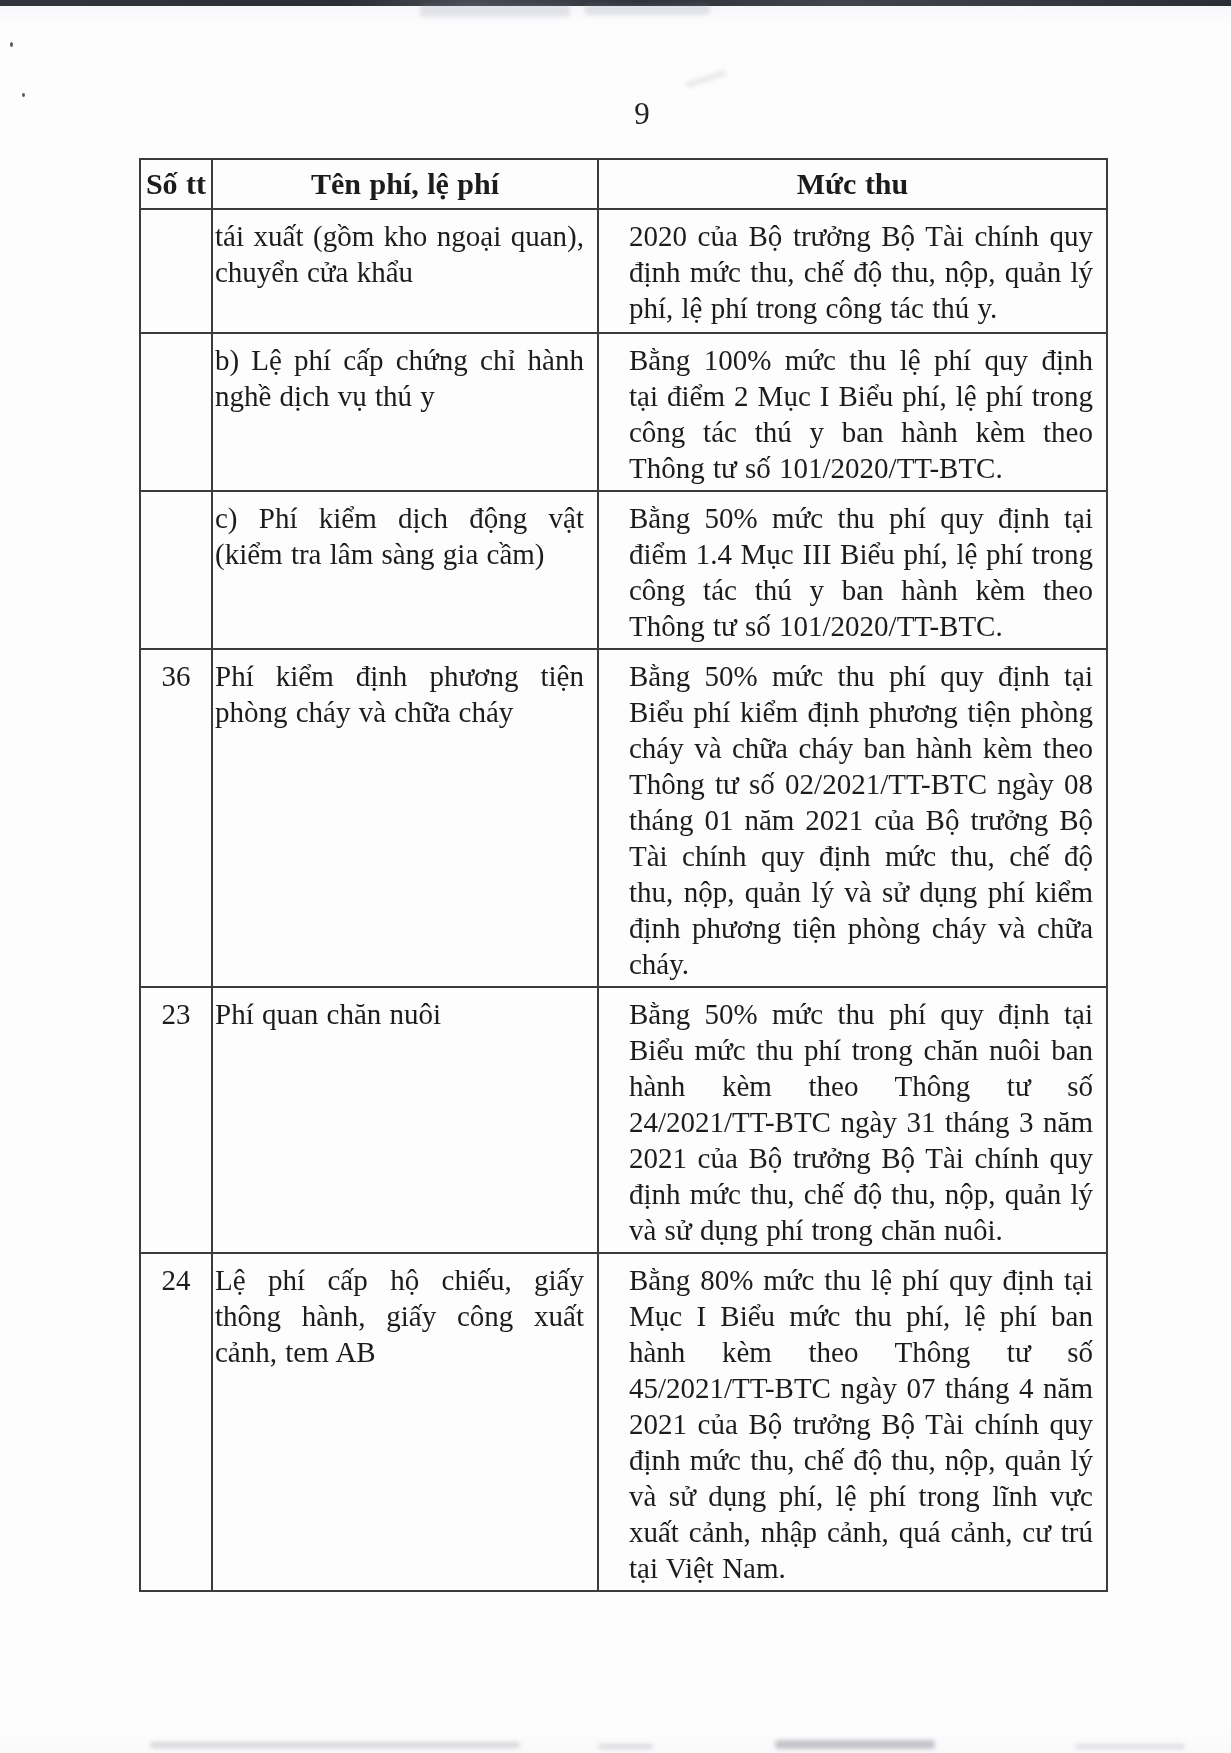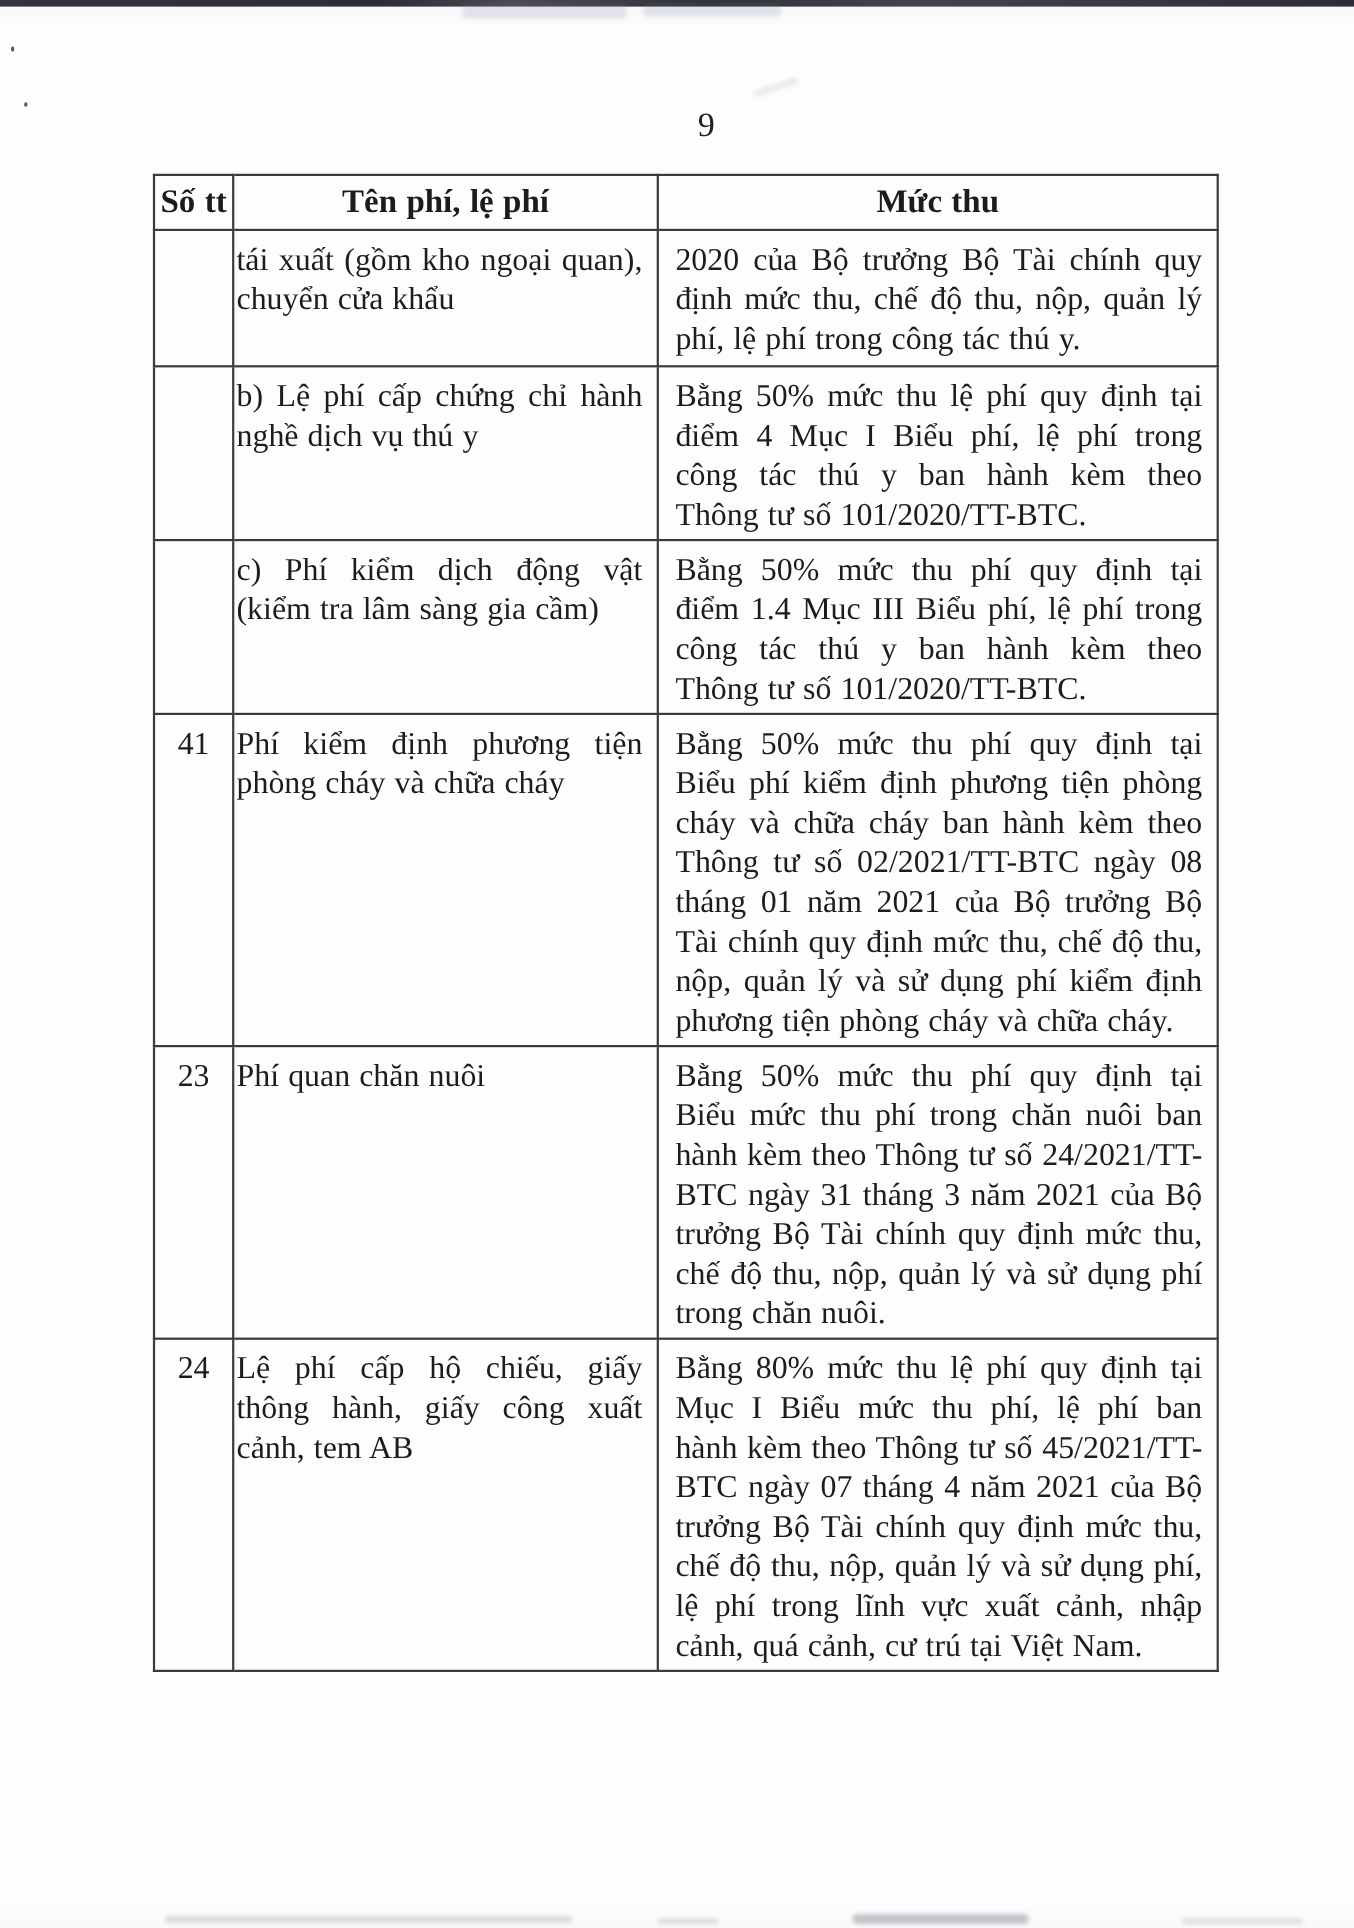--- a/index.html
+++ b/index.html
@@ -56,21 +56,21 @@
   .doc-table th {
     font-weight: bold;
     text-align: center;
     vertical-align: middle;
     font-size: 30px;
     padding: 4px 4px;
   }
   .doc-table tr { page-break-inside: avoid; }
   .c-stt  { text-align: center; padding: 8px 4px 4px 4px; }
   .c-name { text-align: justify; text-justify: inter-word; padding: 8px 13px 4px 2px; }
-  .c-rate { text-align: justify; text-justify: inter-word; padding: 8px 13px 4px 15px; }
+  .c-rate { text-align: justify; text-justify: inter-word; padding: 8px 13px 4px 30px; }
 </style>
 </head>
 <body>
 
 <div class="page">
 
   <div class="scan-top-bar"></div>
   <div class="smudge s1"></div>
   <div class="smudge s2"></div>
   <div class="smudge s3"></div>
@@ -98,31 +98,31 @@
 
       <tr style="height:124px">
         <td class="c-stt"></td>
         <td class="c-name">tái xuất (gồm kho ngoại quan), chuyển cửa khẩu</td>
         <td class="c-rate">2020 của Bộ trưởng Bộ Tài chính quy định mức thu, chế độ thu, nộp, quản lý phí, lệ phí trong công tác thú y.</td>
       </tr>
 
       <tr style="height:156px">
         <td class="c-stt"></td>
         <td class="c-name">b) Lệ phí cấp chứng chỉ hành nghề dịch vụ thú y</td>
-        <td class="c-rate">Bằng 50% mức thu lệ phí quy định tại điểm 4 Mục I Biểu phí, lệ phí trong công tác thú y ban hành kèm theo Thông tư số 101/2020/TT-BTC.</td>
+        <td class="c-rate">Bằng 100% mức thu lệ phí quy định tại điểm 2 Mục I Biểu phí, lệ phí trong công tác thú y ban hành kèm theo Thông tư số 101/2020/TT-BTC.</td>
       </tr>
 
       <tr style="height:155px">
         <td class="c-stt"></td>
         <td class="c-name">c) Phí kiểm dịch động vật (kiểm tra lâm sàng gia cầm)</td>
         <td class="c-rate">Bằng 50% mức thu phí quy định tại điểm 1.4 Mục III Biểu phí, lệ phí trong công tác thú y ban hành kèm theo Thông tư số 101/2020/TT-BTC.</td>
       </tr>
 
       <tr style="height:295px">
-        <td class="c-stt">41</td>
+        <td class="c-stt">36</td>
         <td class="c-name">Phí kiểm định phương tiện phòng cháy và chữa cháy</td>
         <td class="c-rate">Bằng 50% mức thu phí quy định tại Biểu phí kiểm định phương tiện phòng cháy và chữa cháy ban hành kèm theo Thông tư số 02/2021/TT-BTC ngày 08 tháng 01 năm 2021 của Bộ trưởng Bộ Tài chính quy định mức thu, chế độ thu, nộp, quản lý và sử dụng phí kiểm định phương tiện phòng cháy và chữa cháy.</td>
       </tr>
 
       <tr style="height:228px">
         <td class="c-stt">23</td>
         <td class="c-name">Phí quan chăn nuôi</td>
         <td class="c-rate">Bằng 50% mức thu phí quy định tại Biểu mức thu phí trong chăn nuôi ban hành kèm theo Thông tư số 24/2021/TT-BTC ngày 31 tháng 3 năm 2021 của Bộ trưởng Bộ Tài chính quy định mức thu, chế độ thu, nộp, quản lý và sử dụng phí trong chăn nuôi.</td>
       </tr>
 

